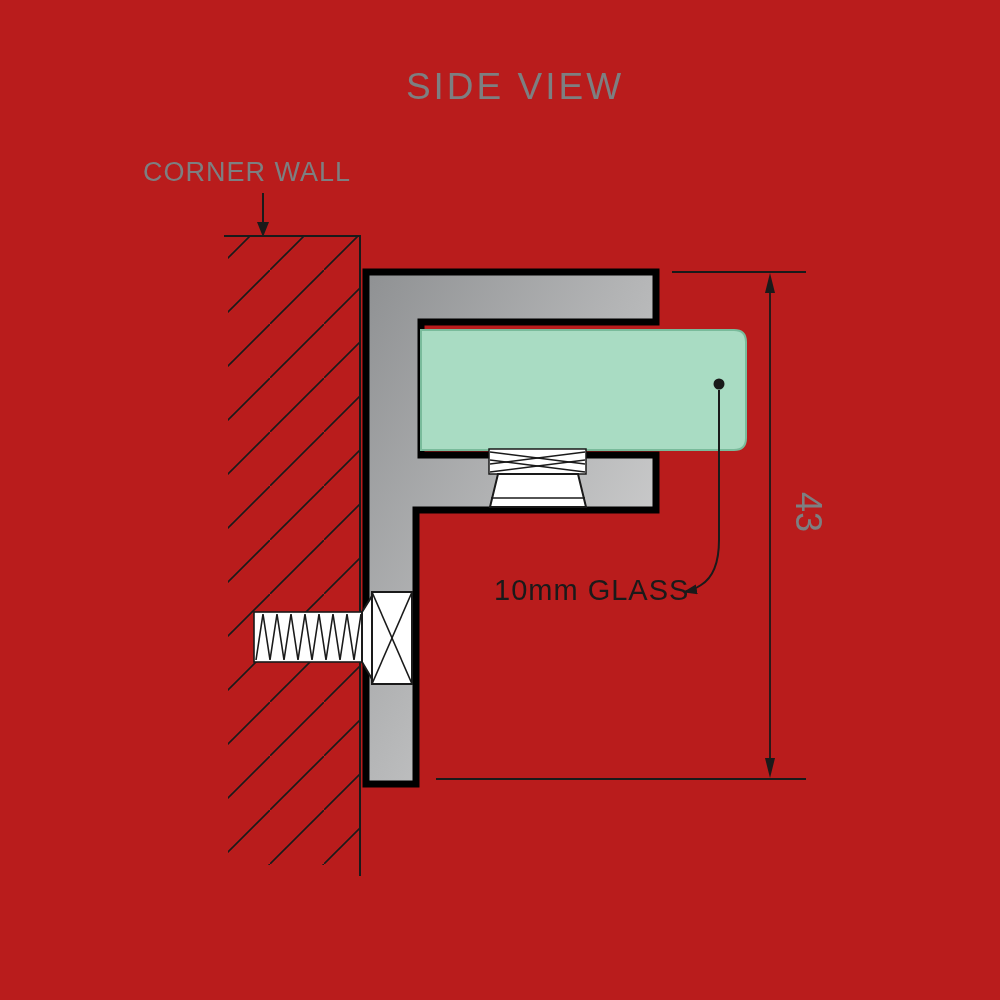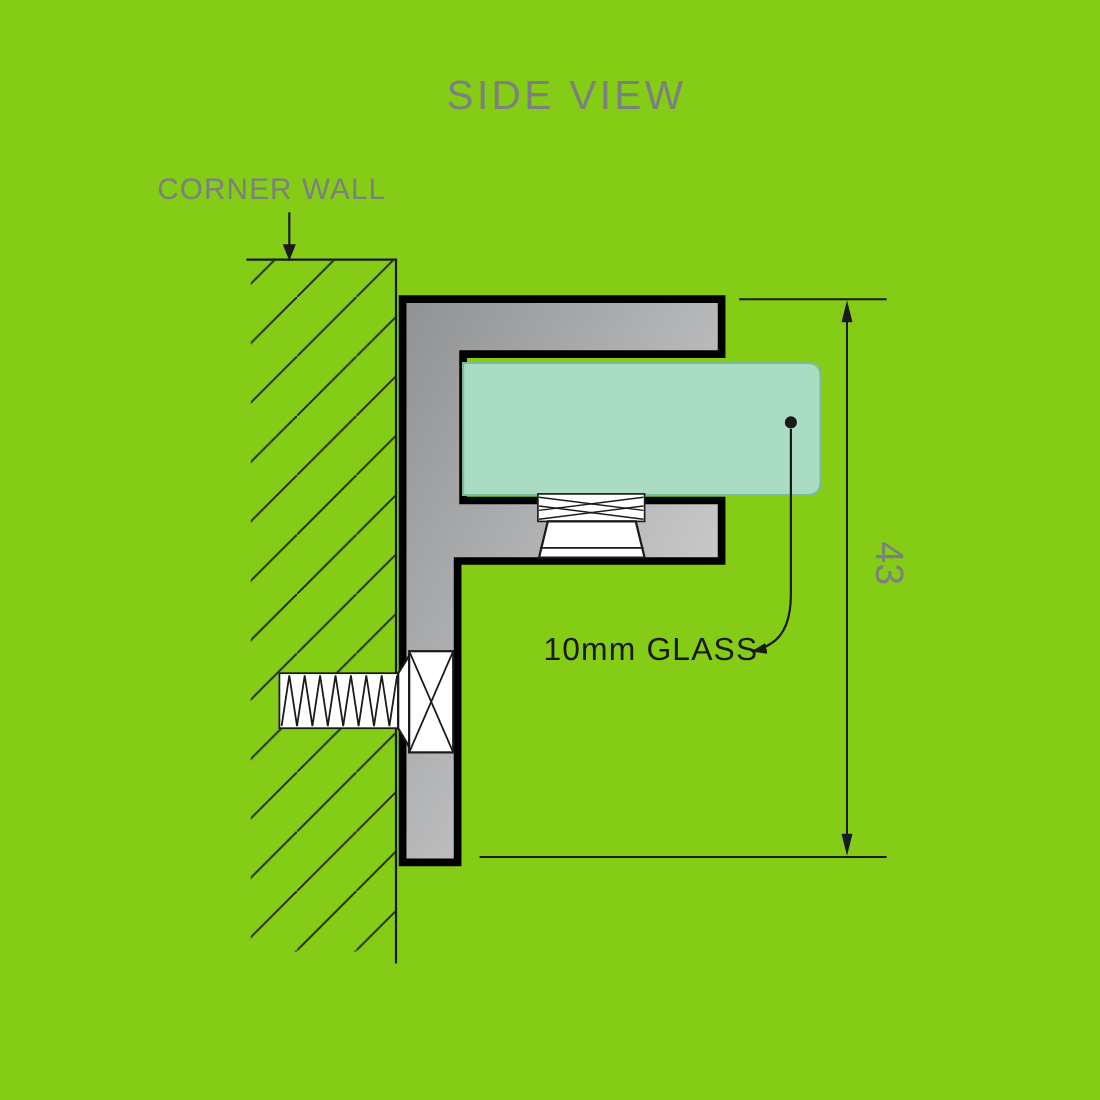--- a/index.html
+++ b/index.html
@@ -5,21 +5,21 @@
   html, body {
     margin: 0;
     padding: 0;
     background: #ffffff;
     font-family: "Liberation Sans", sans-serif;
   }
   .canvas {
     position: relative;
     width: 1000px;
     height: 1000px;
-    background: #84cc16;
+    background: #b91c1c;
     overflow: hidden;
     text-align: right;
   }
   .canvas svg {
     position: absolute;
     left: 0;
     top: 0;
   }
   text {
     font-family: "Liberation Sans", sans-serif;

